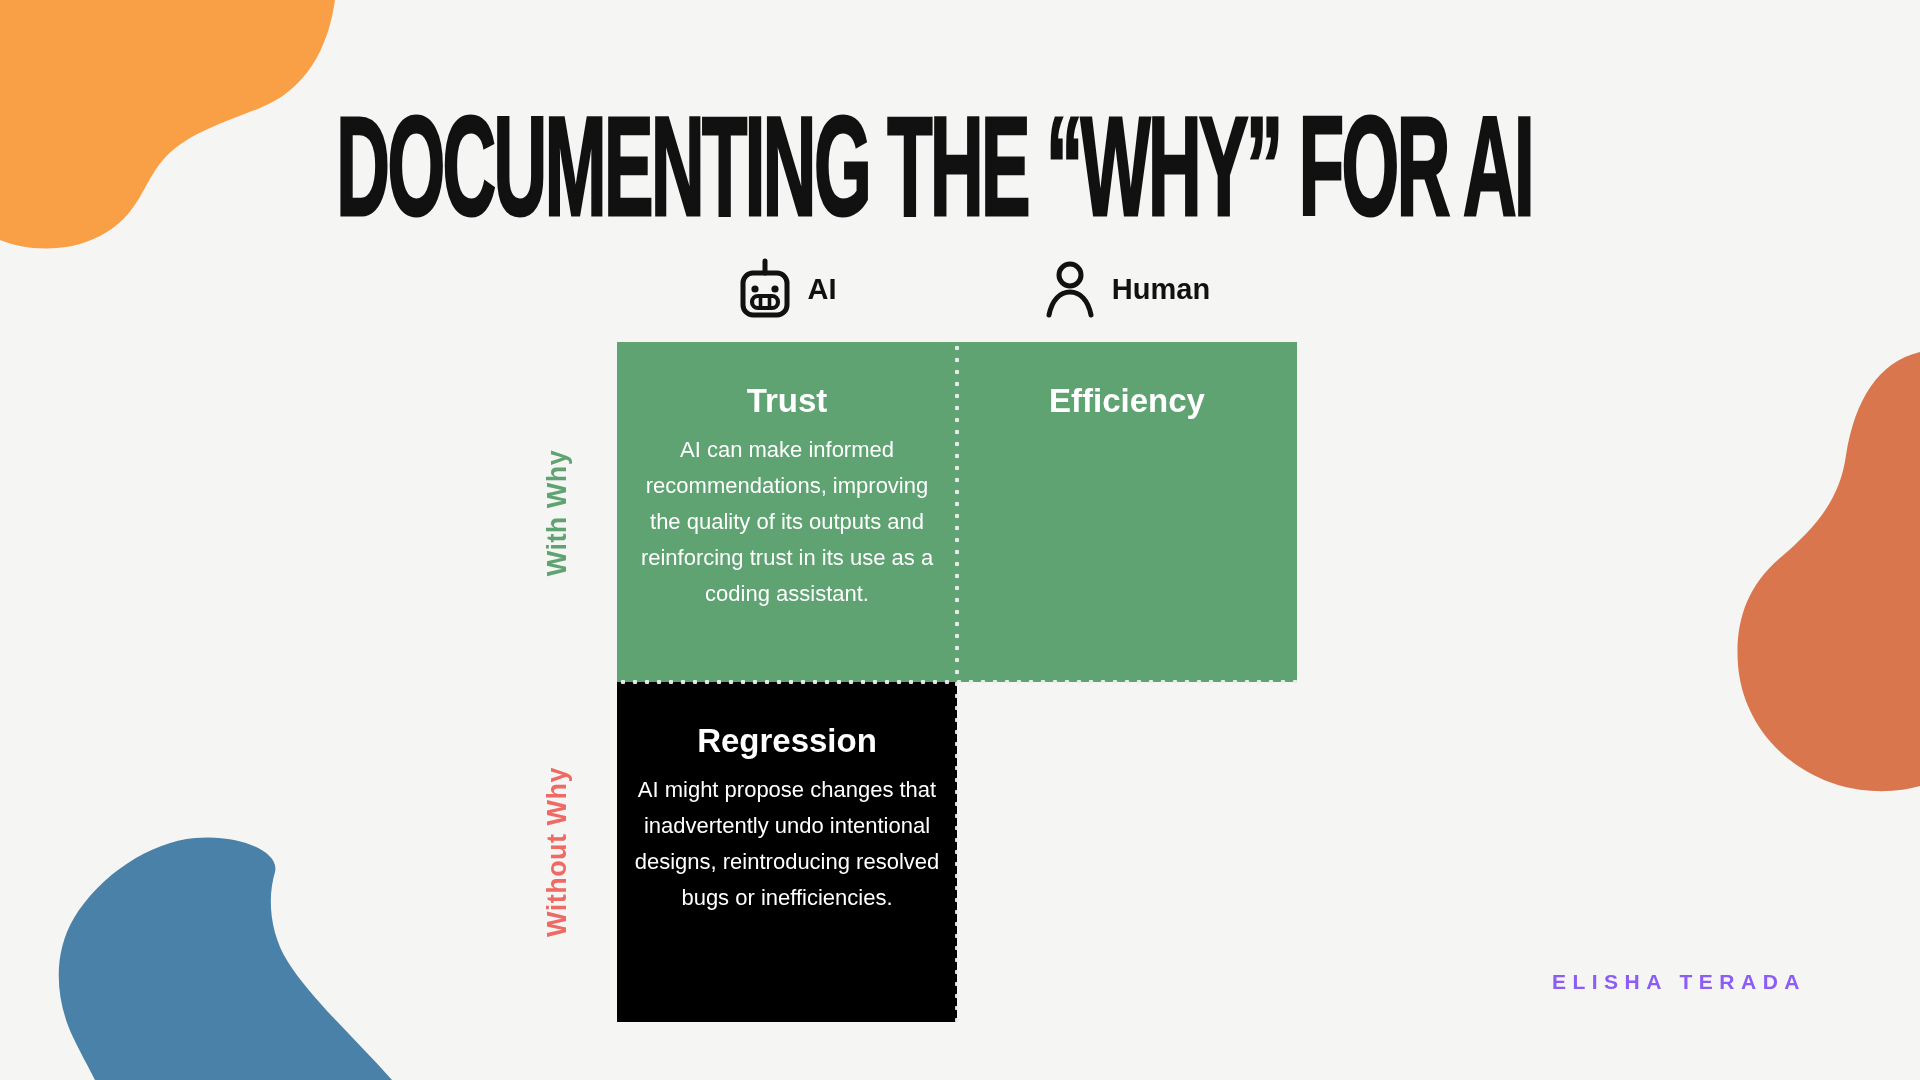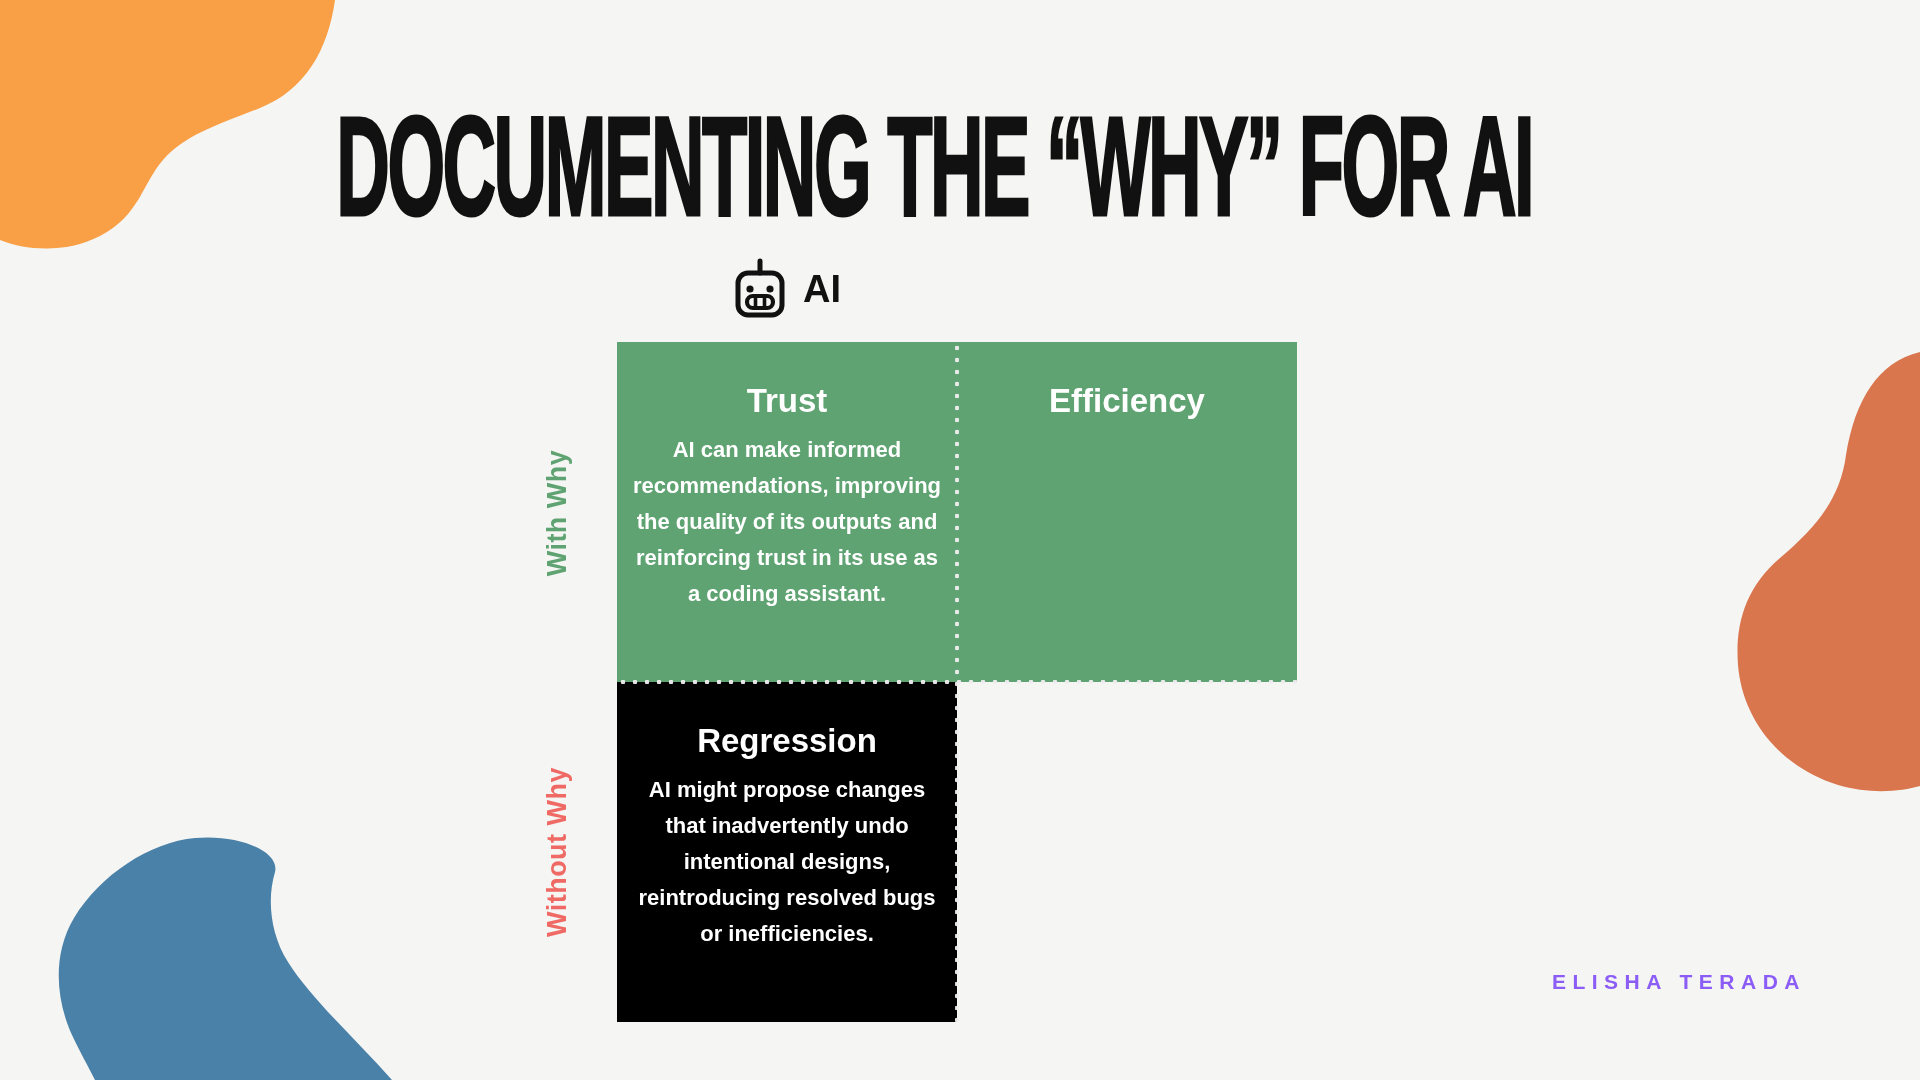--- a/index.html
+++ b/index.html
@@ -25,35 +25,35 @@
 
   
   .col-headers{
     position:absolute;left:617px;top:252px;width:680px;height:74px;
     display:flex;
   }
   .col-header{
     width:340px;display:flex;align-items:center;justify-content:center;gap:16px;
   }
   .col-header .hicon{flex:0 0 auto;display:block;}
-  .col-label{font-size:38px;font-weight:700;color:#111111;}
+  .col-label{font-size:29px;font-weight:700;color:#111111;}
 
   
   .matrix{
     position:absolute;left:617px;top:342px;width:680px;height:680px;
     display:grid;grid-template-columns:340px 340px;grid-template-rows:340px 340px;border-radius:13px;
   }
   .quad{
     color:#ffffff;text-align:center;
     padding:40px 13px 0;box-sizing:border-box;
   }
   .quad.green{background:#5FA372;}
   .quad.red{background:#000000;}
   .quad-title{font-size:33px;font-weight:700;margin:0 0 12px;}
-  .quad-body{font-size:22px;line-height:36px;margin:0 auto;max-width:325px;font-weight:bold;}
+  .quad-body{font-size:22px;line-height:36px;margin:0 auto;max-width:325px;}
 
   
   .divider-v{
     position:absolute;left:50%;top:0;width:4px;height:100%;
     margin-left:-2px;
     background-image:radial-gradient(circle, rgba(238,238,238,0.95) 2px, transparent 2.6px);
     background-size:4px 12px;background-position:center top;
   }
   .divider-h{
     position:absolute;top:50%;left:0;height:4px;width:100%;
@@ -96,20 +96,27 @@
       <line x1="27" y1="3" x2="27" y2="15" stroke="#111" stroke-width="5" stroke-linecap="round"></line>
       <rect x="5" y="15" width="44" height="42" rx="10" fill="none" stroke="#111" stroke-width="5"></rect>
       <circle cx="17" cy="31" r="3.6" fill="#111"></circle>
       <circle cx="37" cy="31" r="3.6" fill="#111"></circle>
       <rect x="14" y="38" width="26" height="12" rx="6" fill="none" stroke="#111" stroke-width="4.2"></rect>
       <line x1="22.5" y1="39" x2="22.5" y2="49" stroke="#111" stroke-width="3.6"></line>
       <line x1="31.5" y1="39" x2="31.5" y2="49" stroke="#111" stroke-width="3.6"></line>
     </svg>
     <span class="col-label">AI</span>
   </div>
+  <div class="col-header">
+    <svg class="hicon" width="52" height="58" viewBox="0 0 52 58">
+      <circle cx="26" cy="15" r="11" fill="none" stroke="#111" stroke-width="5"></circle>
+      <path d="M5,55 C8,40 16,32 26,32 C36,32 44,40 47,55" fill="none" stroke="#111" stroke-width="5" stroke-linecap="round"></path>
+    </svg>
+    <span class="col-label">Human</span>
+  </div>
 </div>
 
 <div class="row-label green">With Why</div>
 <div class="row-label red">Without Why</div>
 
 <div class="matrix">
   <div class="quad green">
     <h2 class="quad-title">Trust</h2>
     <p class="quad-body">AI can make  informed recommendations, improving the quality of its outputs and reinforcing trust in its use as a coding assistant.</p>
   </div>

